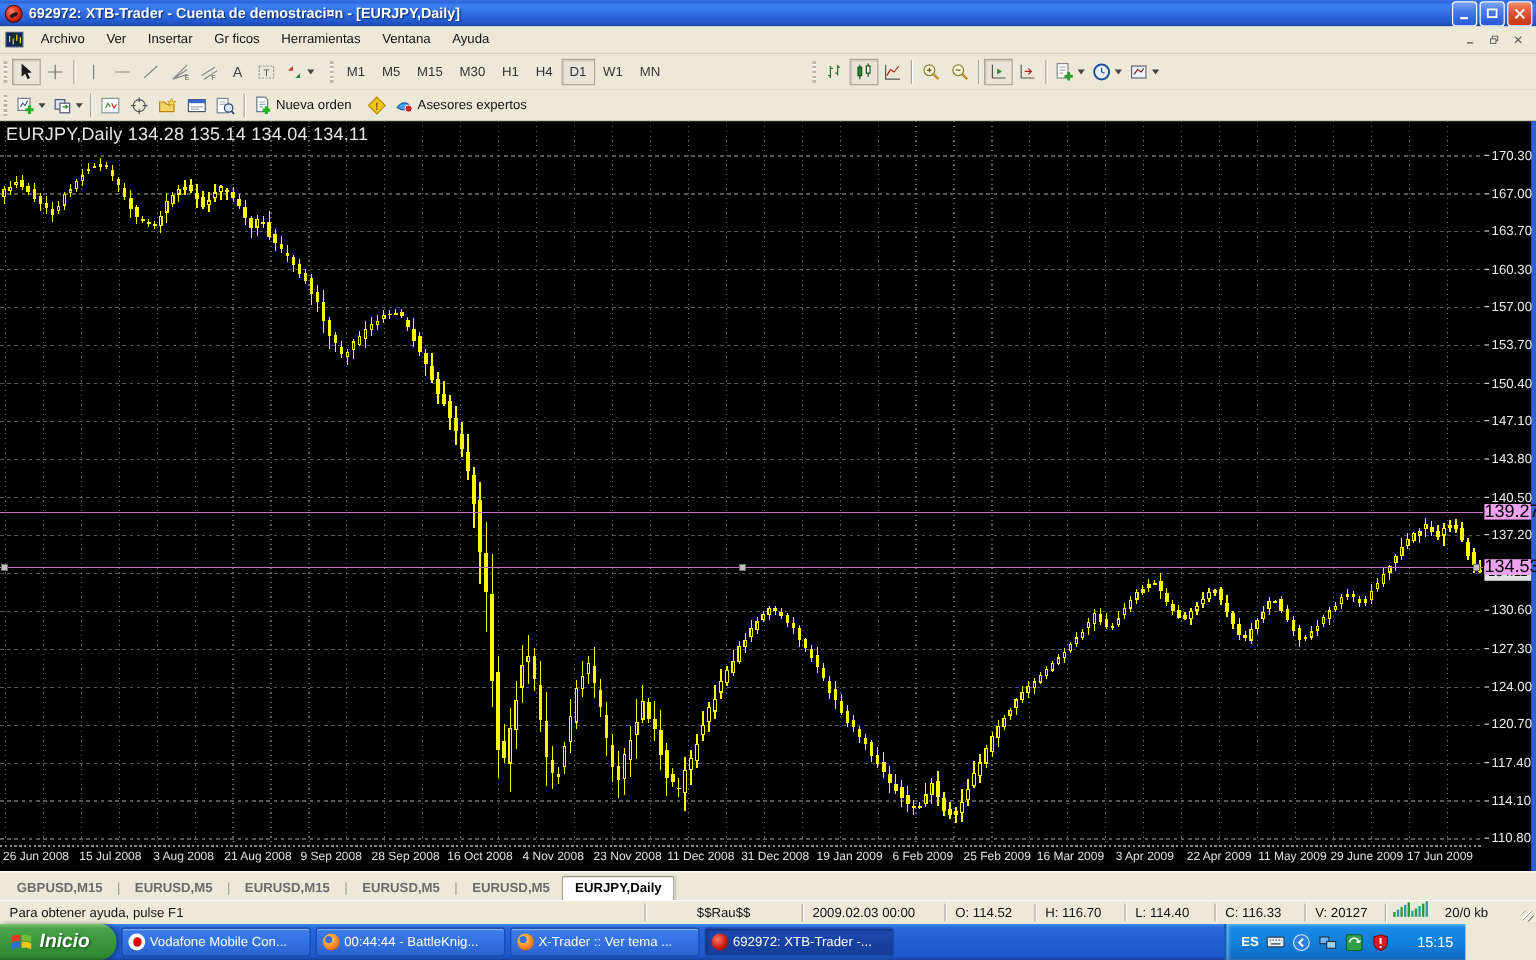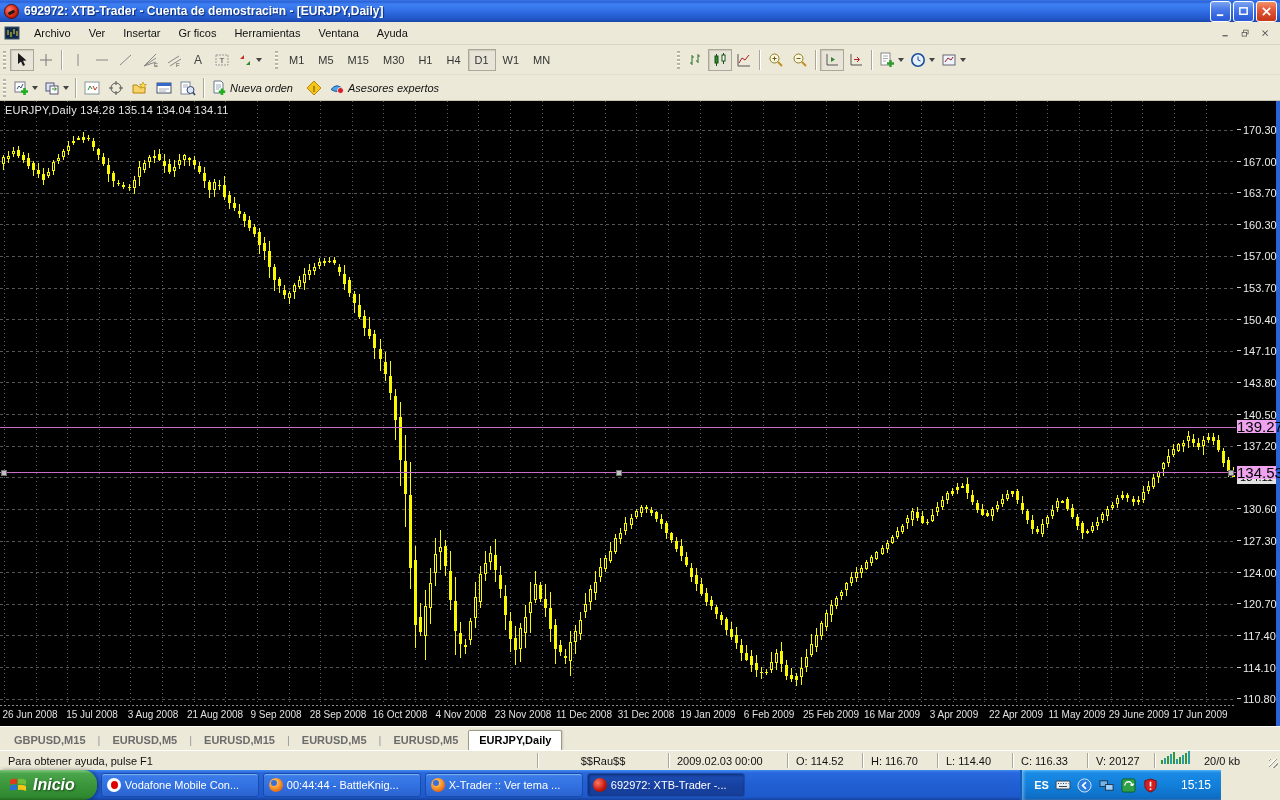--- a/index.html
+++ b/index.html
@@ -40,27 +40,27 @@
   .grip{width:3px;height:18px;margin:0 4px 0 3px;
     background:repeating-linear-gradient(180deg,#b8b4a0 0 2px,#fff 2px 3px,transparent 3px 4px);}
   .tsep{width:2px;height:20px;margin:0 3px;border-left:1px solid #aca899;border-right:1px solid #fff;}
   .tbtn{height:22px;min-width:24px;padding:0 2px;display:flex;align-items:center;justify-content:center;
     border:1px solid transparent;color:#333;}
   .tbtn.active{background:#e8e4d8;border:1px solid #aca899;box-shadow:inset 1px 1px 1px #cdc9b8;}
   .tbtn .ic{width:16px;height:16px;}
   .drop{width:0;height:0;border-left:3px solid transparent;border-right:3px solid transparent;border-top:4px solid #444;margin-left:3px;}
   .tfbtn{height:22px;padding:0 6px;display:flex;align-items:center;color:#333;border:1px solid transparent;font-size:11px;}
   .tfbtn.active{background:#e8e4d8;border:1px solid #aca899;box-shadow:inset 1px 1px 1px #cdc9b8;}
-  .tlabel{margin:0 6px 0 3px;color:#111;font-style:italic;}
+  .tlabel{margin:0 6px 0 3px;color:#111;}
 
   
   #chart{position:absolute;left:0;top:101px;width:1280px;height:625px;background:#000;
     border-right:4px solid #2a63d8;}
   #plot{position:absolute;left:0;top:0;}
-  #chart-info{position:absolute;left:5px;top:3px;color:#e6e6e6;font-size:11px;letter-spacing:.2px;}
+  #chart-info{position:absolute;left:5px;top:3px;color:#e6e6e6;font-size:15px;letter-spacing:.2px;}
   .paxis{position:absolute;left:1237px;top:0;width:39px;height:625px;}
   .plabel{position:absolute;left:6px;width:40px;color:#ececec;font-size:11px;}
   .plabel::before{content:"";position:absolute;left:-6px;top:5px;width:4px;height:1px;background:#cfcfcf;}
   .hl-box{position:absolute;left:0px;width:39px;height:13px;background:#efa3ef;color:#000;
     font-size:15px;line-height:13px;text-align:center;z-index:3;}
   .cp-box{position:absolute;left:0px;width:39px;height:13px;background:#e2e2e2;color:#000;
     font-size:11px;line-height:13px;text-align:center;z-index:2;}
   .dlabel{position:absolute;width:80px;text-align:center;color:#e0e0e0;font-size:10px;top:608px;}
 
   

